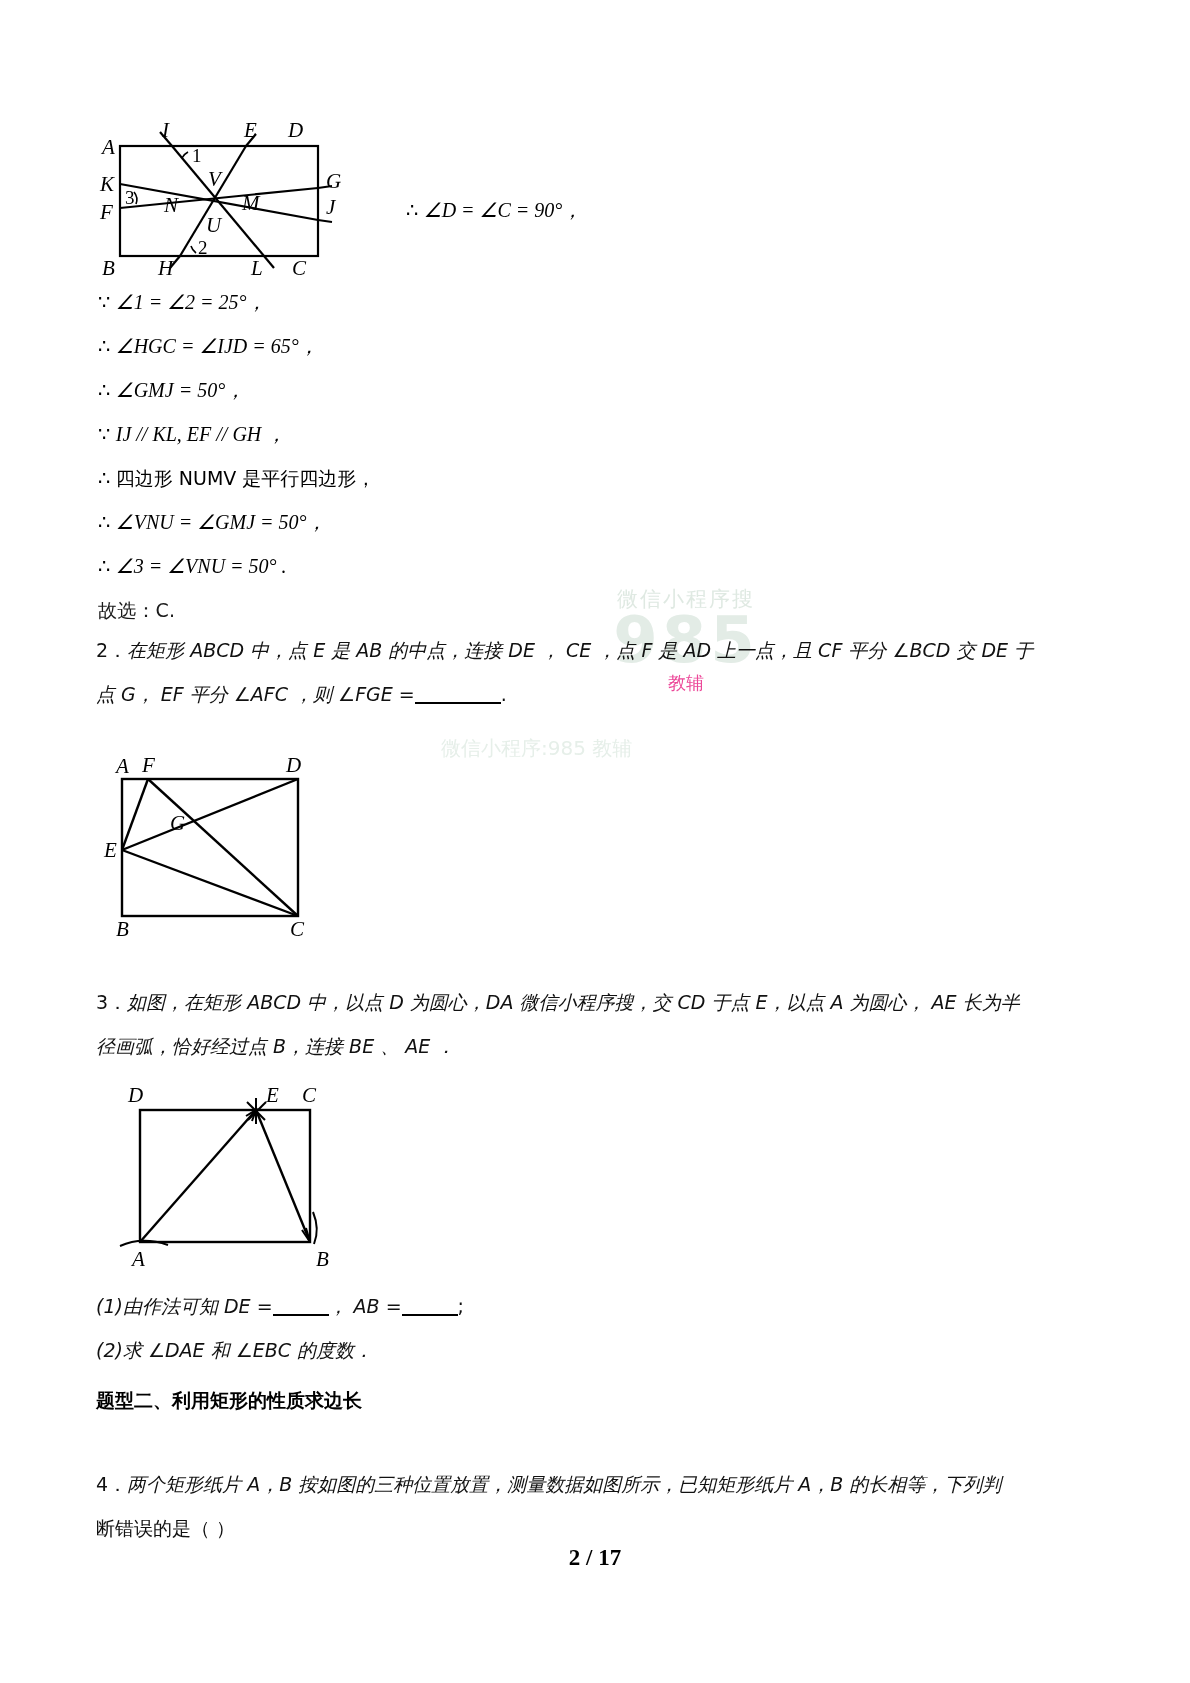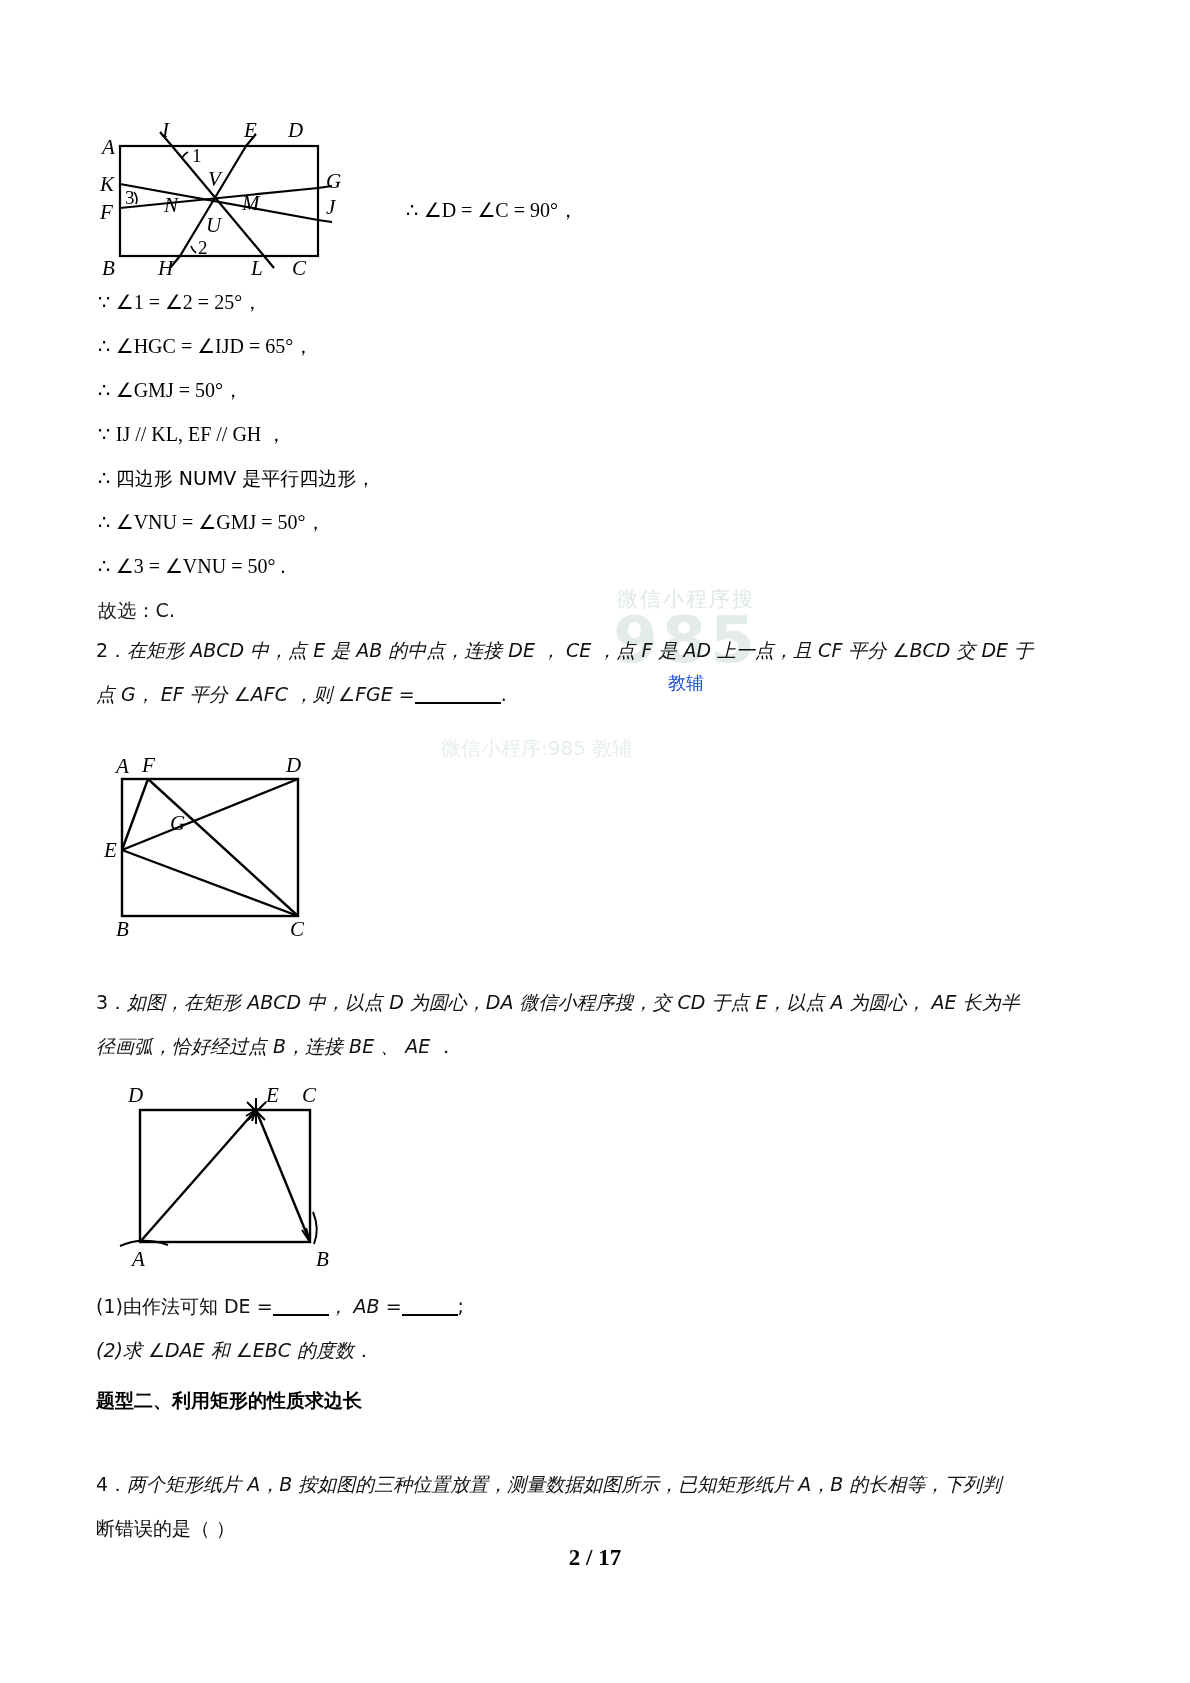--- a/index.html
+++ b/index.html
@@ -31,21 +31,21 @@
     font-size: 19.5px;
     line-height: 1.5;
     color: #1a1a1a;
     letter-spacing: 0.2px;
   }
   .mathline {
     font-size: 20px;
     line-height: 1.4;
     white-space: nowrap;
   }
-  .it { font-family: "Liberation Serif", serif; }
+  .it { font-style: italic; font-family: "Liberation Serif", serif; }
   .cn { font-family: "DejaVu Sans", "Liberation Sans", sans-serif; font-style: normal; font-size: 19px; }
   .sym { font-style: normal; font-family: "DejaVu Sans", sans-serif; }
 
   .qline {
     font-size: 19.5px;
     line-height: 44px;
     color: #111;
     white-space: nowrap;
   }
 
@@ -115,21 +115,21 @@
     letter-spacing: 4px;
   }
   .wm-jiaofu {
     position: absolute;
     left: 0;
     top: 96px;
     width: 270px;
     text-align: center;
     font-family: "DejaVu Sans", sans-serif;
     font-size: 18px;
-    color: #1d4ed8;
+    color: #ec4899;
   }
   .wm-line {
     position: absolute;
     left: 345px;
     top: 735px;
     width: 320px;
     font-family: "DejaVu Sans", sans-serif;
     font-size: 20px;
     color: #e6efe9;
     white-space: nowrap;
@@ -314,21 +314,21 @@
 
         <text class="lbl" x="28" y="18">D</text>
         <text class="lbl" x="166" y="18">E</text>
         <text class="lbl" x="202" y="18">C</text>
         <text class="lbl" x="32" y="182">A</text>
         <text class="lbl" x="216" y="182">B</text>
       </svg>
     </div>
 
     <div class="qline" style="position:absolute; left:0px; top:1284px;">
-      <span class="cn" style="">(1)由作法可知 DE =</span><span class="blank-sm"></span><span class="cn" style="font-style:italic;">， AB =</span><span class="blank-sm"></span><span class="cn">;</span>
+      <span class="cn" style="font-style:italic;">(1)由作法可知 DE =</span><span class="blank-sm"></span><span class="cn" style="font-style:italic;">， AB =</span><span class="blank-sm"></span><span class="cn">;</span>
     </div>
     <div class="qline" style="position:absolute; left:0px; top:1328px;">
       <span class="cn" style="font-style:italic;">(2)求 ∠DAE 和 ∠EBC 的度数．</span>
     </div>
 
     <div class="section-head" style="position:absolute; left:0px; top:1388px;">题型二、利用矩形的性质求边长</div>
 
     <div class="qline" style="position:absolute; left:0px; top:1462px;">
       <span class="cn">4．</span><span class="cn" style="font-style:italic;">两个矩形纸片 A，B 按如图的三种位置放置，测量数据如图所示，已知矩形纸片 A，B 的长相等，下列判</span>
     </div>

